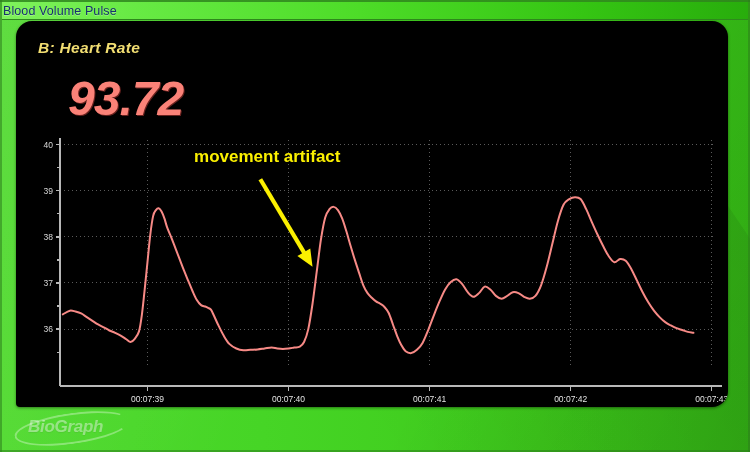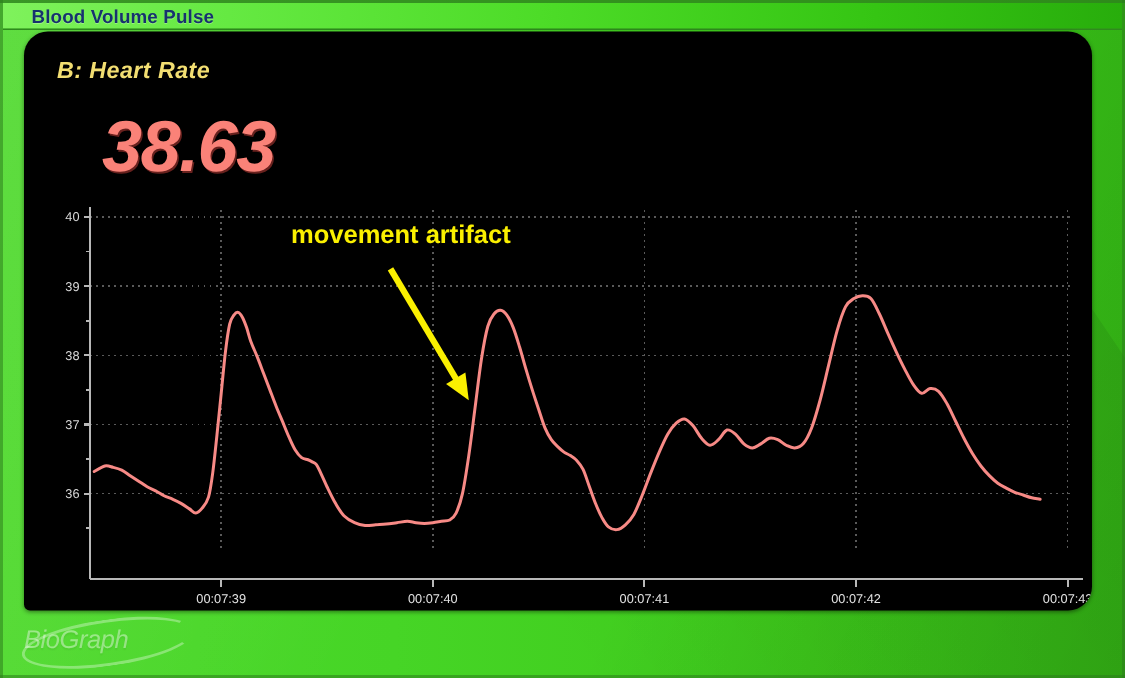--- a/index.html
+++ b/index.html
@@ -56,23 +56,23 @@
     left: 2px; top: 2px; right: 2px;
     height: 17px;
     background: linear-gradient(90deg, #7ff25c 0%, #67ea44 18%, #4ddc28 48%, #35c513 78%, #28ad0c 100%);
     display: flex;
     align-items: center;
     border-bottom: 1px solid #2f8a1d;
   }
   .titlebar-text {
     color: #17326e;
     font-size: 12.5px;
-    font-weight: bold;
+    font-weight: normal;
     letter-spacing: 0.1px;
-    padding-left: 19px;
+    padding-left: 1px;
     text-shadow: 0 1px 0 rgba(255,255,255,0.28);
     white-space: nowrap;
   }
 
   
   .panel {
     position: absolute;
     left: 16px;
     top: 21px;
     width: 712px;
@@ -144,24 +144,25 @@
     width: 120px;
     height: 30px;
     display: flex;
     align-items: center;
     pointer-events: none;
   }
   .wm-text {
     color: rgba(255,255,255,0.42);
     font-size: 17px;
     font-style: italic;
-    font-weight: normal;
+    font-weight: bold;
     letter-spacing: -0.3px;
     white-space: nowrap;
     text-shadow: 0 1px 1px rgba(0,0,0,0.06);
+    margin-left: 12px;
   }
   .wm-swoosh {
     position: absolute;
     left: -2px;
     top: 1px;
     width: 112px;
     height: 27px;
     border: 2px solid rgba(255,255,255,0.33);
     border-radius: 50%;
     border-right-color: transparent;
@@ -179,21 +180,21 @@
   <div class="edge-left"></div>
   <div class="edge-right"></div>
 
   <div class="titlebar">
     <div class="titlebar-text">Blood Volume Pulse</div>
   </div>
 
   <div class="panel">
 
     <div class="channel-label">B: Heart Rate</div>
-    <div class="bigvalue">38.63</div>
+    <div class="bigvalue">93.72</div>
 
     <div class="plot-wrap">
       <svg class="plot-svg" id="plot" width="712" height="386" viewBox="0 0 712 386">
         <g id="grid-layer">
             <line x1="44" x2="700" y1="308.1020408163266" y2="308.1020408163266" stroke="#5a5a5a" stroke-width="1" stroke-dasharray="1 3" shape-rendering="crispEdges"></line>
             <line x1="44" x2="700" y1="261.9795918367348" y2="261.9795918367348" stroke="#5a5a5a" stroke-width="1" stroke-dasharray="1 3" shape-rendering="crispEdges"></line>
             <line x1="44" x2="700" y1="215.85714285714295" y2="215.85714285714295" stroke="#5a5a5a" stroke-width="1" stroke-dasharray="1 3" shape-rendering="crispEdges"></line>
             <line x1="44" x2="700" y1="169.7346938775511" y2="169.7346938775511" stroke="#5a5a5a" stroke-width="1" stroke-dasharray="1 3" shape-rendering="crispEdges"></line>
             <line x1="44" x2="700" y1="123.61224489795924" y2="123.61224489795924" stroke="#5a5a5a" stroke-width="1" stroke-dasharray="1 3" shape-rendering="crispEdges"></line>
             <line x1="131.46666666666667" x2="131.46666666666667" y1="119" y2="345" stroke="#5a5a5a" stroke-width="1" stroke-dasharray="1 3" shape-rendering="crispEdges"></line>

